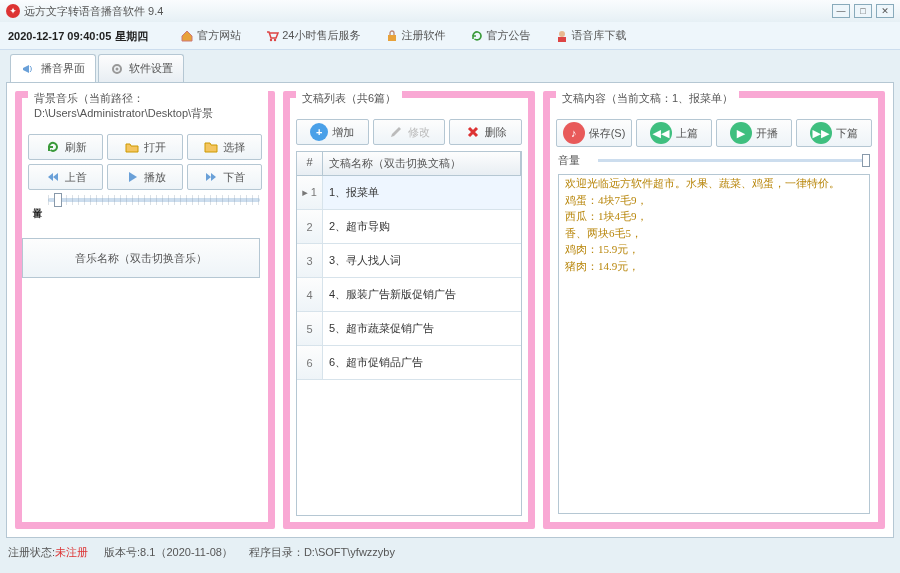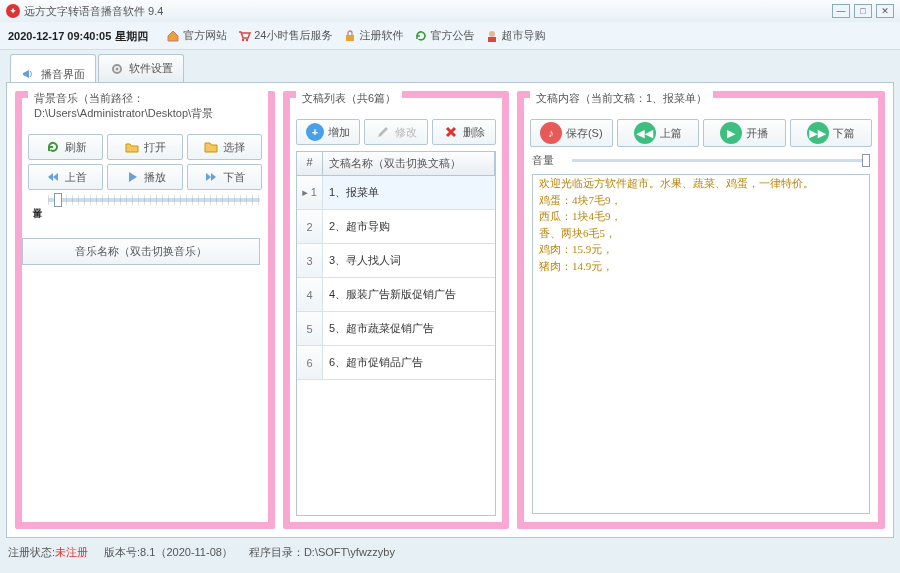--- a/index.html
+++ b/index.html
@@ -3,48 +3,48 @@
 <meta charset="utf-8">
 <style>
 * { box-sizing: border-box; margin: 0; padding: 0; font-family: "Microsoft YaHei", SimSun, sans-serif; font-size: 11px; }
 body { background: #e6f0f5; width: 900px; height: 573px; overflow: hidden; }
 
 .titlebar { height: 22px; background: linear-gradient(#fafcfe, #e6f0f5); display: flex; align-items: center; padding: 0 6px; color: #555; }
 .titlebar .app-icon { width: 14px; height: 14px; background: #d33; border-radius: 50%; margin-right: 4px; display: flex; align-items: center; justify-content: center; color: #fff; font-size: 9px; }
 .titlebar .title { flex: 1; }
 .titlebar .win-btn { width: 18px; height: 14px; margin-left: 4px; border: 1px solid #8ab; background: #eef6fb; text-align: center; line-height: 12px; cursor: pointer; font-size: 9px; }
 
-.topbar { height: 28px; background: #eef6fb; display: flex; align-items: center; padding: 0 8px; gap: 10px; border-bottom: 1px solid #cde; }
+.topbar { height: 28px; background: #eef6fb; display: flex; align-items: center; padding: 0 8px; gap: 24px; border-bottom: 1px solid #cde; }
 .datetime { font-weight: bold; font-size: 14px; color: #222; margin-right: 8px; }
 .toplink { display: flex; align-items: center; gap: 3px; color: #555; cursor: pointer; text-align: right; }
 .toplink .ico { width: 14px; height: 14px; display: inline-flex; align-items: center; justify-content: center; }
 
 .tabbar { height: 32px; padding: 4px 10px 0 10px; display: flex; gap: 2px; }
 .tab { height: 28px; padding: 0 10px; display: flex; align-items: center; gap: 4px; background: linear-gradient(#fdfdfd,#e8eef3); border: 1px solid #b5c7d3; border-bottom: none; border-radius: 3px 3px 0 0; cursor: pointer; color: #555; }
-.tab.active { background: #fff; align-items: flex-end; }
+.tab.active { background: #fff; }
 .tab .ico { width: 16px; height: 16px; }
 
 .workarea { background: #fff; margin: 0 6px 4px 6px; border: 1px solid #b5c7d3; height: 456px; display: flex; gap: 8px; padding: 8px; }
 
 .panel { border: 7px solid #f9a8d4; border-radius: 2px; background: #fff; display: flex; flex-direction: column; }
 .panel-title { font-size: 11px; color: #555; padding: 2px 6px; position: relative; top: -9px; background: #fff; display: inline-block; margin-left: 6px; width: fit-content; }
 
 .left-panel { width: 260px; }
 .toolbar-row { display: flex; gap: 4px; padding: 2px 6px; }
 .btn { flex: 1; height: 26px; border: 1px solid #b5c7d3; background: linear-gradient(#fdfdfd,#eef4f8); display: flex; align-items: center; justify-content: center; gap: 4px; cursor: pointer; color: #555; border-radius: 2px; }
 .btn .bico { width: 16px; height: 16px; display: inline-flex; align-items: center; justify-content: center; }
 
 .slider-row { padding: 6px 8px; display: flex; align-items: center; gap: 4px; }
 .slider-track { flex: 1; height: 4px; background: #cde; position: relative; border-radius: 2px; }
 .slider-track::before { content: ''; position: absolute; left: 0; right: 0; top: -3px; height: 10px; background: repeating-linear-gradient(90deg, #89a 0 1px, transparent 1px 6px); opacity: .3; }
 .slider-thumb { position: absolute; width: 8px; height: 14px; background: #fff; border: 1px solid #89a; top: -5px; }
 
-.music-name-box { margin: 30px 8px 8px 0; height: 27px; border: 1px solid #b5c7d3; background: linear-gradient(#fdfdfd,#eef4f8); display: flex; align-items: center; justify-content: center; color: #555; }
-
-.mid-panel { width: 226px; }
+.music-name-box { margin: 30px 8px 8px 0; height: 40px; border: 1px solid #b5c7d3; background: linear-gradient(#fdfdfd,#eef4f8); display: flex; align-items: center; justify-content: center; color: #555; }
+
+.mid-panel { width: 252px; }
 .mid-toolbar { padding: 2px 6px; display: flex; gap: 4px; }
 .mid-toolbar .btn { flex: 1; }
 .round-ico { width: 18px; height: 18px; border-radius: 50%; display: inline-flex; align-items: center; justify-content: center; color: #fff; font-weight: bold; }
 
 .grid { margin: 4px 6px 6px 6px; border: 1px solid #b5c7d3; flex: 1; overflow: auto; }
 .grid-header { display: flex; background: linear-gradient(#fdfdfd,#e8eef3); border-bottom: 1px solid #b5c7d3; }
 .grid-header .gh { padding: 4px 6px; border-right: 1px solid #b5c7d3; color: #555; }
 .gh-num { width: 26px; text-align: center; }
 .gh-name { flex: 1; }
 .grid-row { display: flex; border-bottom: 1px solid #d7e3eb; height: 34px; align-items: center; }
@@ -117,21 +117,21 @@
       </span>
     <span>官方公告</span>
   </span>
   <span class="toplink">
     <span class="ico">
         <svg width="14" height="14">
           <circle cx="7" cy="5" r="3" fill="#e8b890"></circle>
           <rect x="3" y="8" width="8" height="5" fill="#d44"></rect>
         </svg>
       </span>
-    <span>超市导购</span>
+    <span>语音库下载</span>
   </span>
 </div>
 
 <div class="tabbar">
   <div class="tab active">
     <span class="ico">
         <svg width="16" height="16">
           <path d="M2 7v2l6 3V4L2 7z" fill="#6aa0d8"></path>
           <path d="M9 5a4 4 0 0 1 0 6" fill="none" stroke="#6aa0d8"></path>
         </svg>

